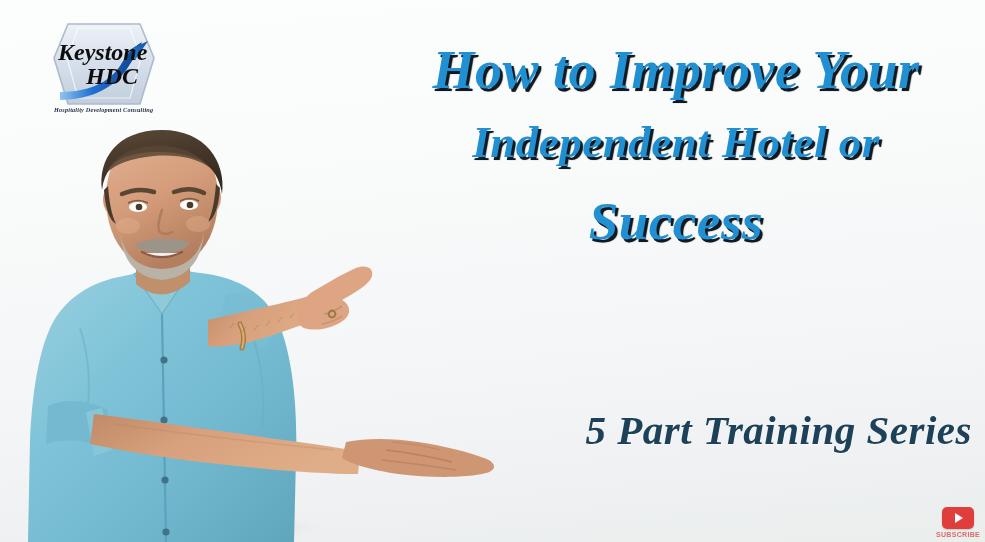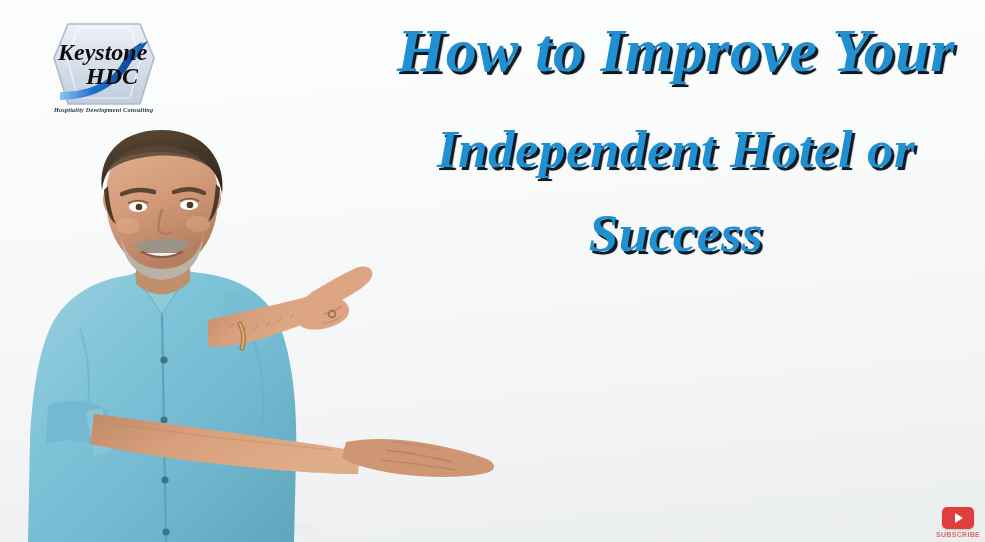--- a/index.html
+++ b/index.html
@@ -32,22 +32,22 @@
   .tline{
     display:block;
     font-family:"Liberation Serif", serif;
     font-style:italic;
     font-weight:bold;
     color:#2190d2;
     letter-spacing:0.5px;
     line-height:1.04;
     text-shadow:2.5px 2.5px 0px #101a22, 3px 3px 1px rgba(10,16,22,.55);
   }
-  .tl1{font-size:62px;margin-top:0;}
-  .tl2{font-size:53px;margin-top:40px;}
+  .tl1{font-size:54px;margin-top:24px;}
+  .tl2{font-size:45px;margin-top:21px;}
   .tl3{font-size:53px;margin-top:24px;}
   .tl4{font-size:53px;margin-top:28px;}
 
   
   .subtitle{
     position:absolute;
     left:382px;top:408px;width:598px;
     text-align:right;
     padding-right:8px;
     font-family:"Liberation Serif", serif;
@@ -300,20 +300,21 @@
       </g>
     </svg>
   </div>
 
   <div class="title-block">
     <span class="tline tl1">How to Improve Your</span>
     <span class="tline tl2">Independent Hotel or</span>
     <span class="tline tl4">Success</span>
   </div>
 
+  <div class="subtitle">5 Part Training Series</div>
 
   <div class="yt-watermark">
     <div class="yt-badge">
       <div class="tri"></div>
     </div>
     <div class="yt-sub-label">SUBSCRIBE</div>
   </div>
 
 </div>
 

